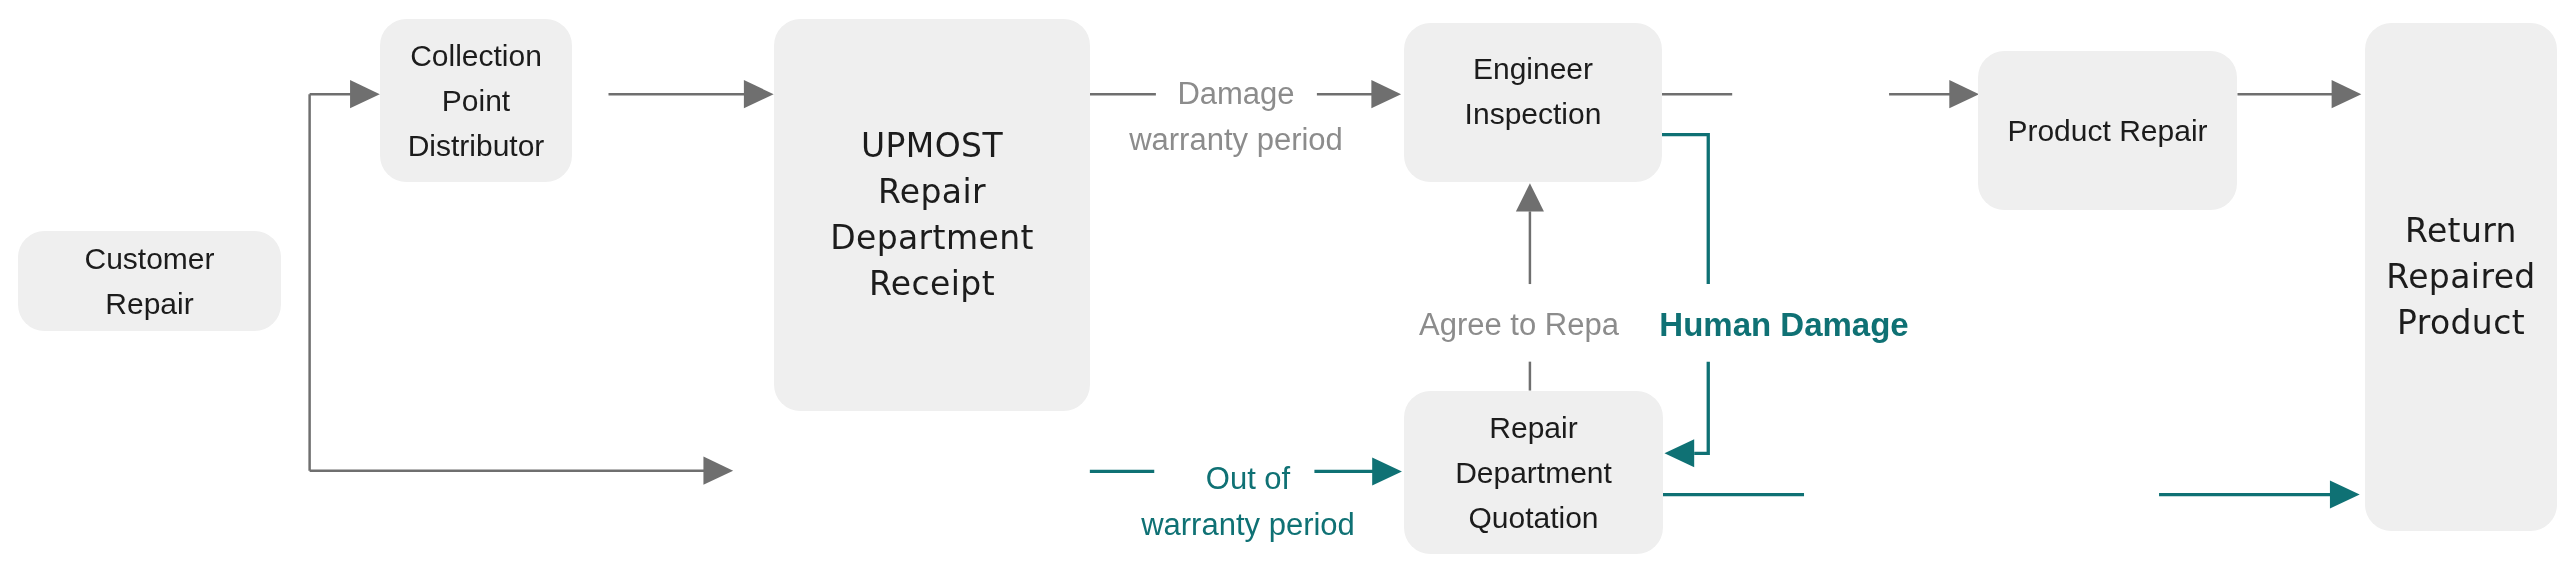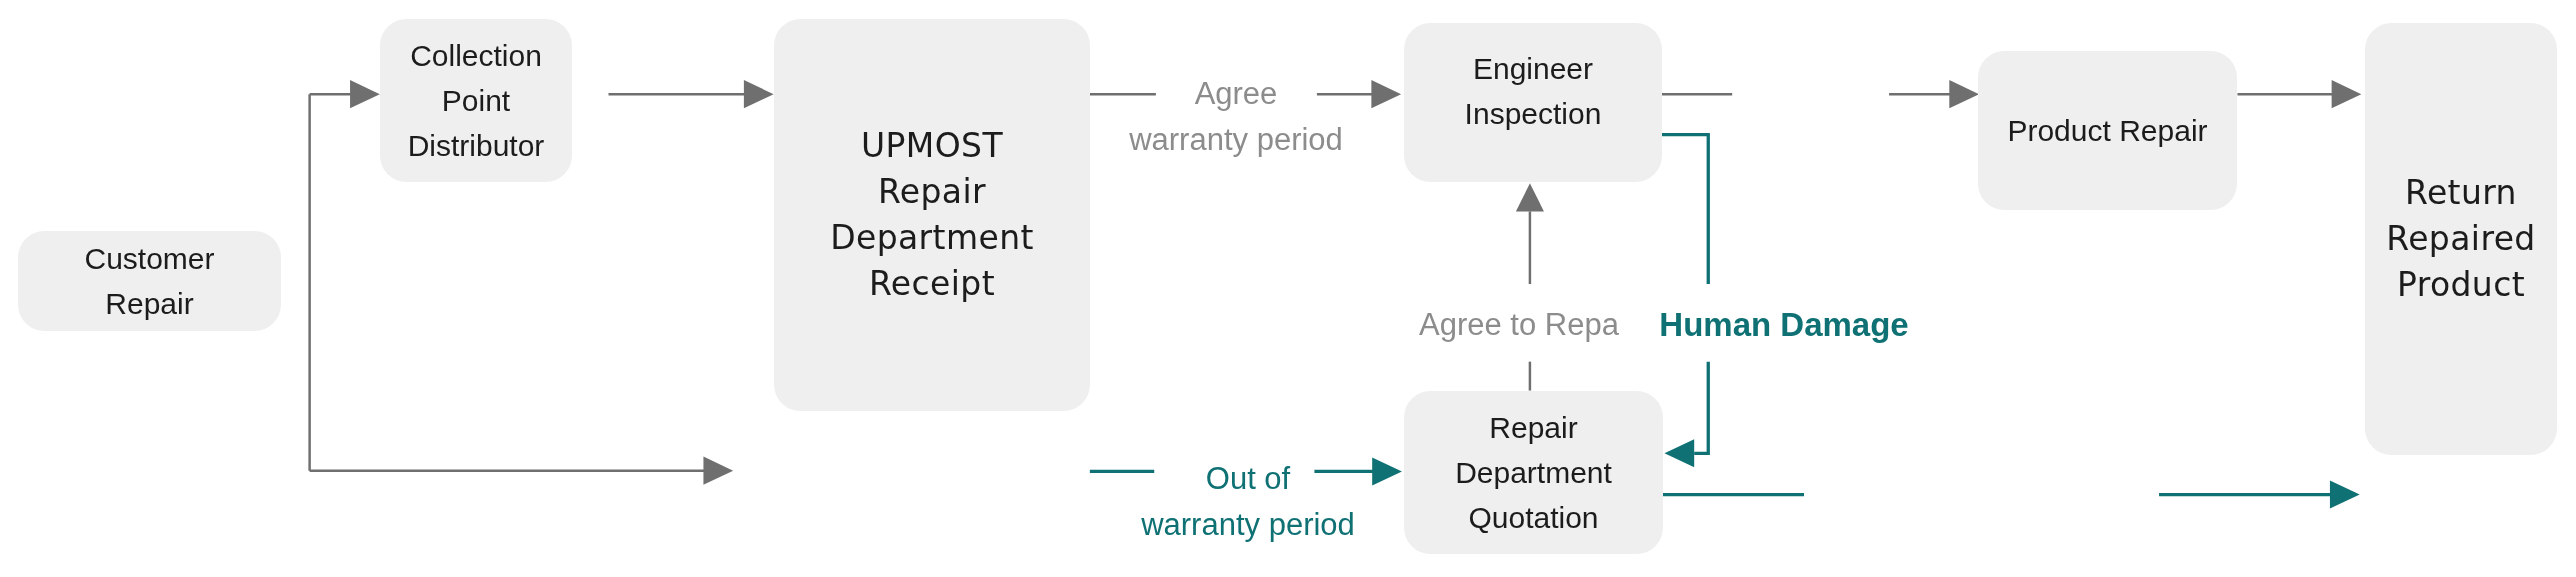--- a/index.html
+++ b/index.html
@@ -95,29 +95,29 @@
   <div class="node wide-font" style="left:774px;top:19px;width:316px;height:392px;">UPMOST
 Repair
 Department
 Receipt</div>
 
   <div class="node" style="left:1404px;top:23px;width:258px;height:159px;padding-bottom:23px;box-sizing:border-box;">Engineer
 Inspection</div>
 
   <div class="node" style="left:1978px;top:23px;width:259px;height:159px;margin-top:28px;">Product Repair</div>
 
-  <div class="node wide-font" style="left:2365px;top:23px;width:192px;height:432px;">Return
+  <div class="node wide-font" style="left:2365px;top:23px;width:192px;height:508px;">Return
 Repaired
 Product</div>
 
   <div class="node" style="left:1404px;top:391px;width:259px;height:163px;">Repair
 Department
 Quotation</div>
 
-  <div class="edge-label gray" style="left:1236px;top:71px;">Agree
+  <div class="edge-label gray" style="left:1236px;top:71px;">Damage
 warranty period</div>
 
 
   <div class="edge-label gray" style="left:1519px;top:302px;text-align:right;">Agree to Repa</div>
 
   <div class="edge-label teal strong" style="left:1784px;top:302px;">Human Damage</div>
 
   <div class="edge-label teal" style="left:1248px;top:446px;margin-top:10px;">Out of
 warranty period</div>
 

